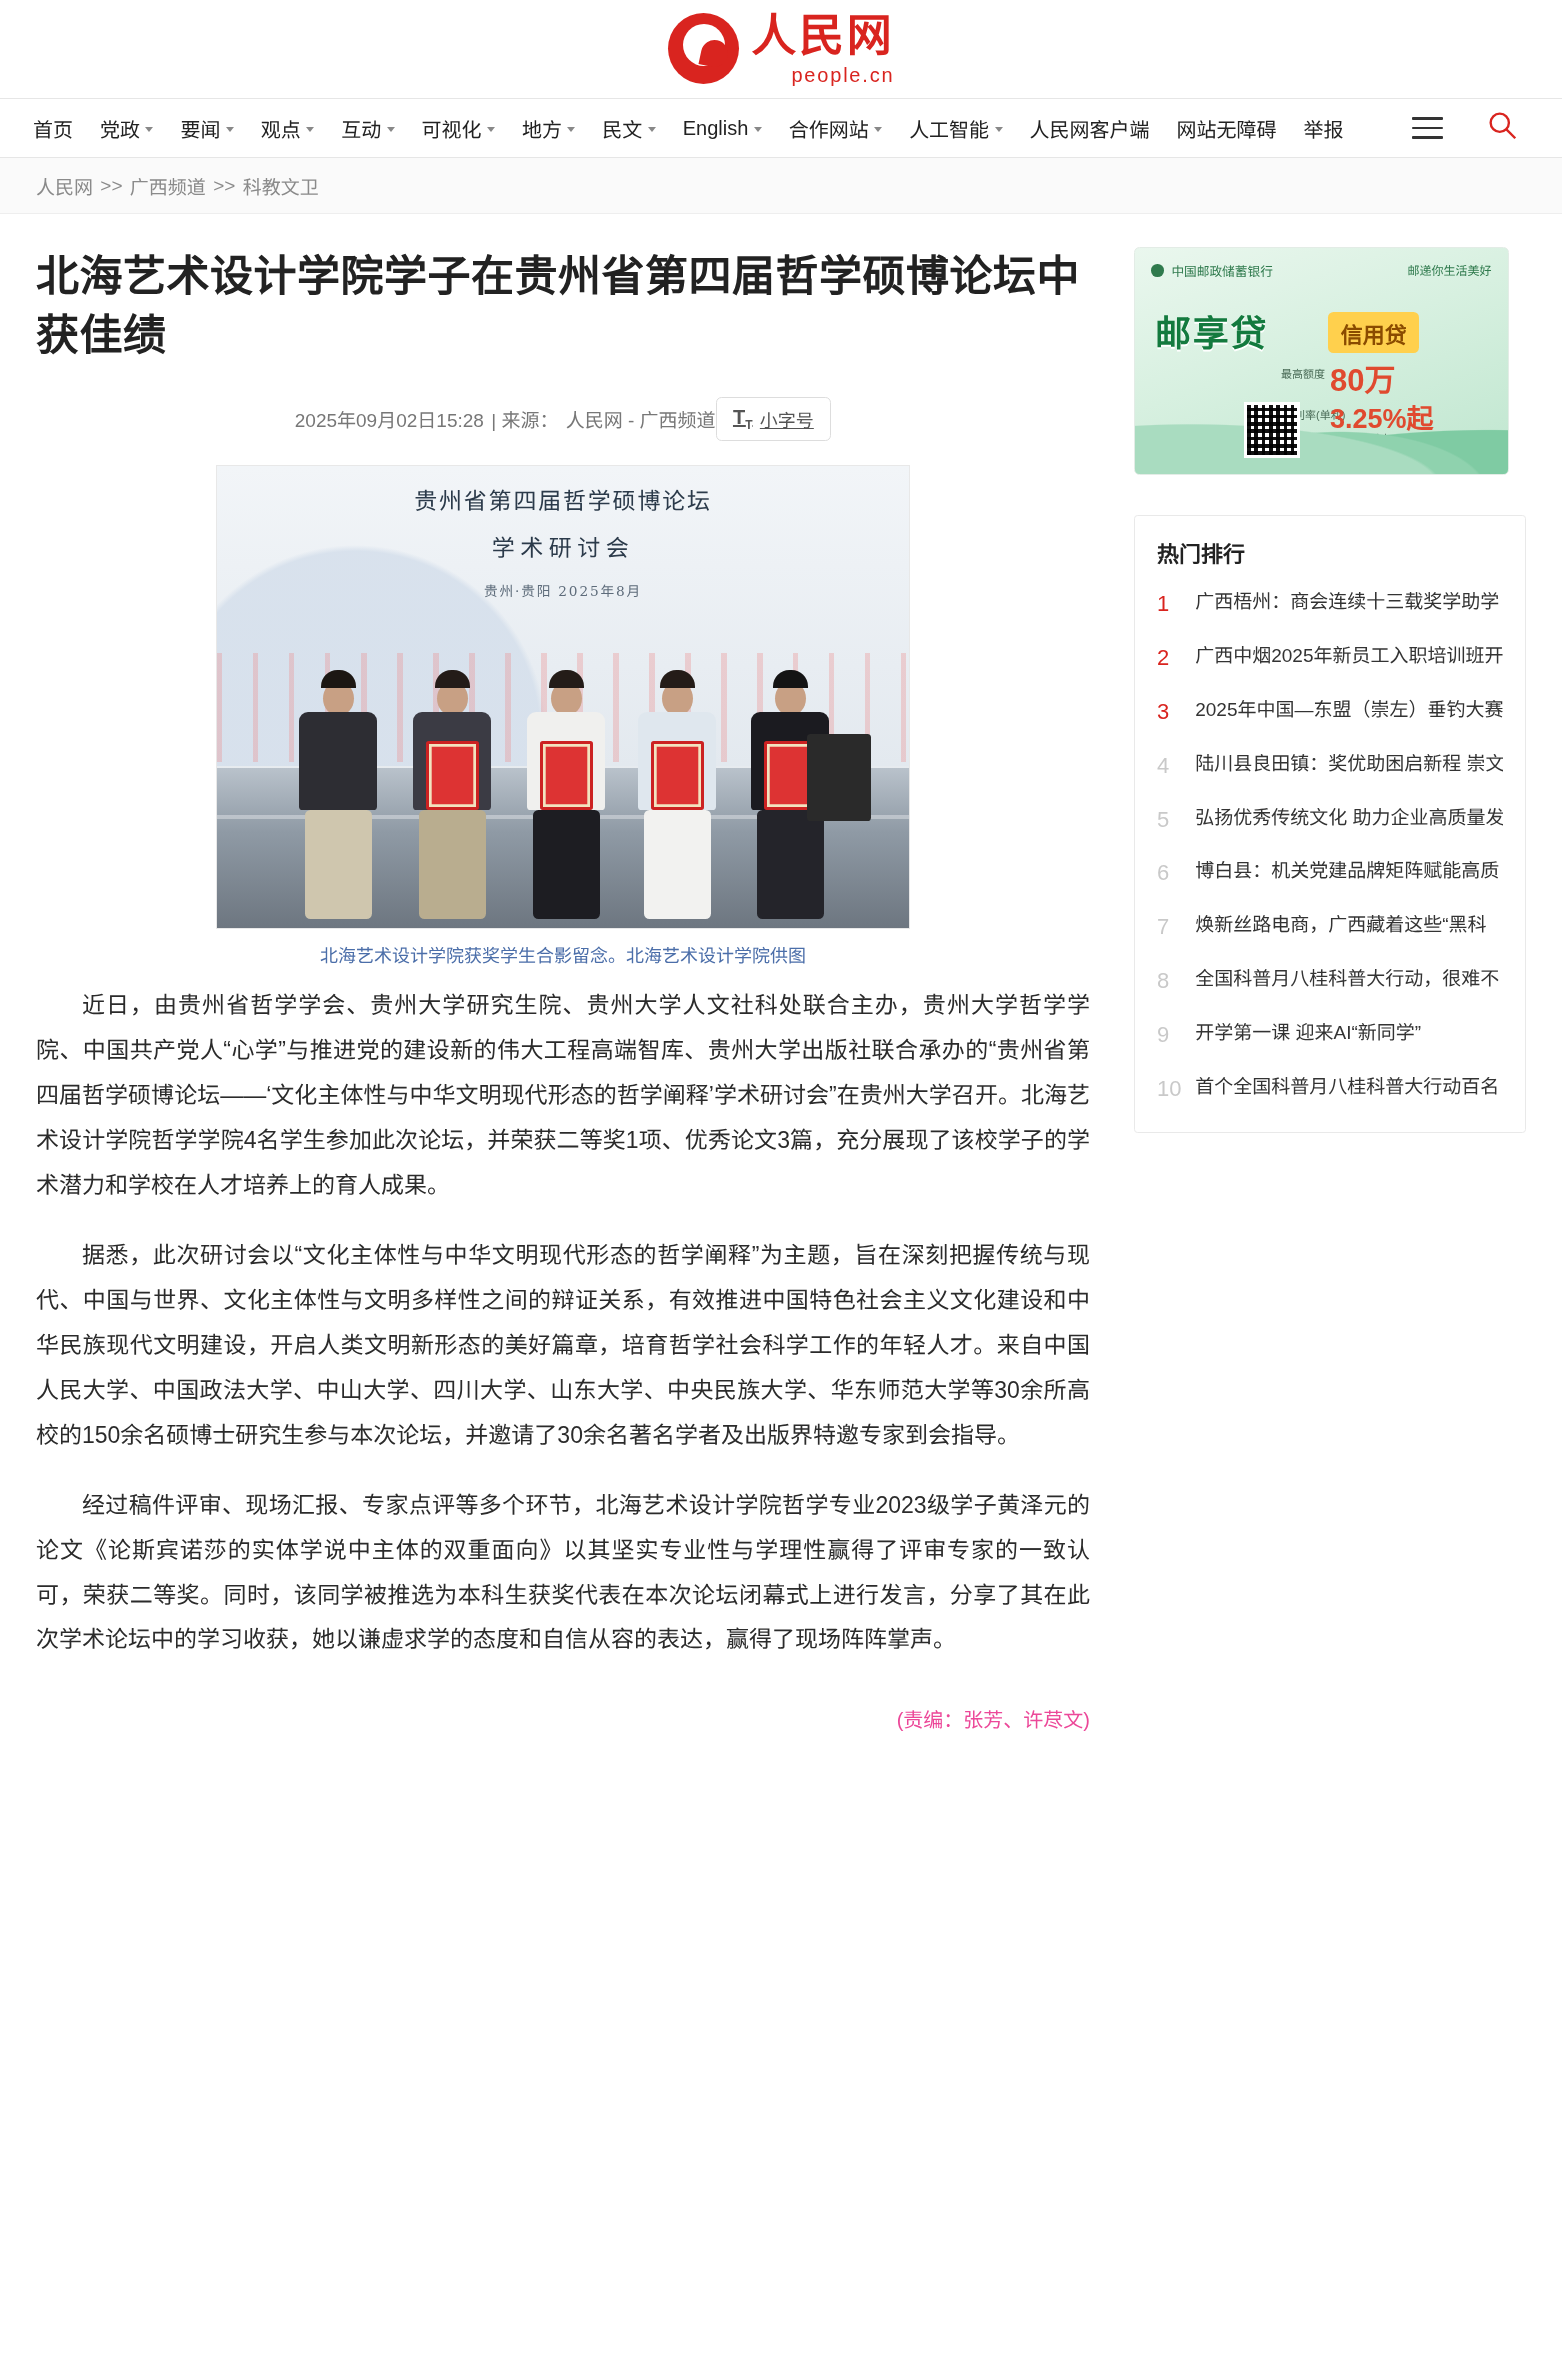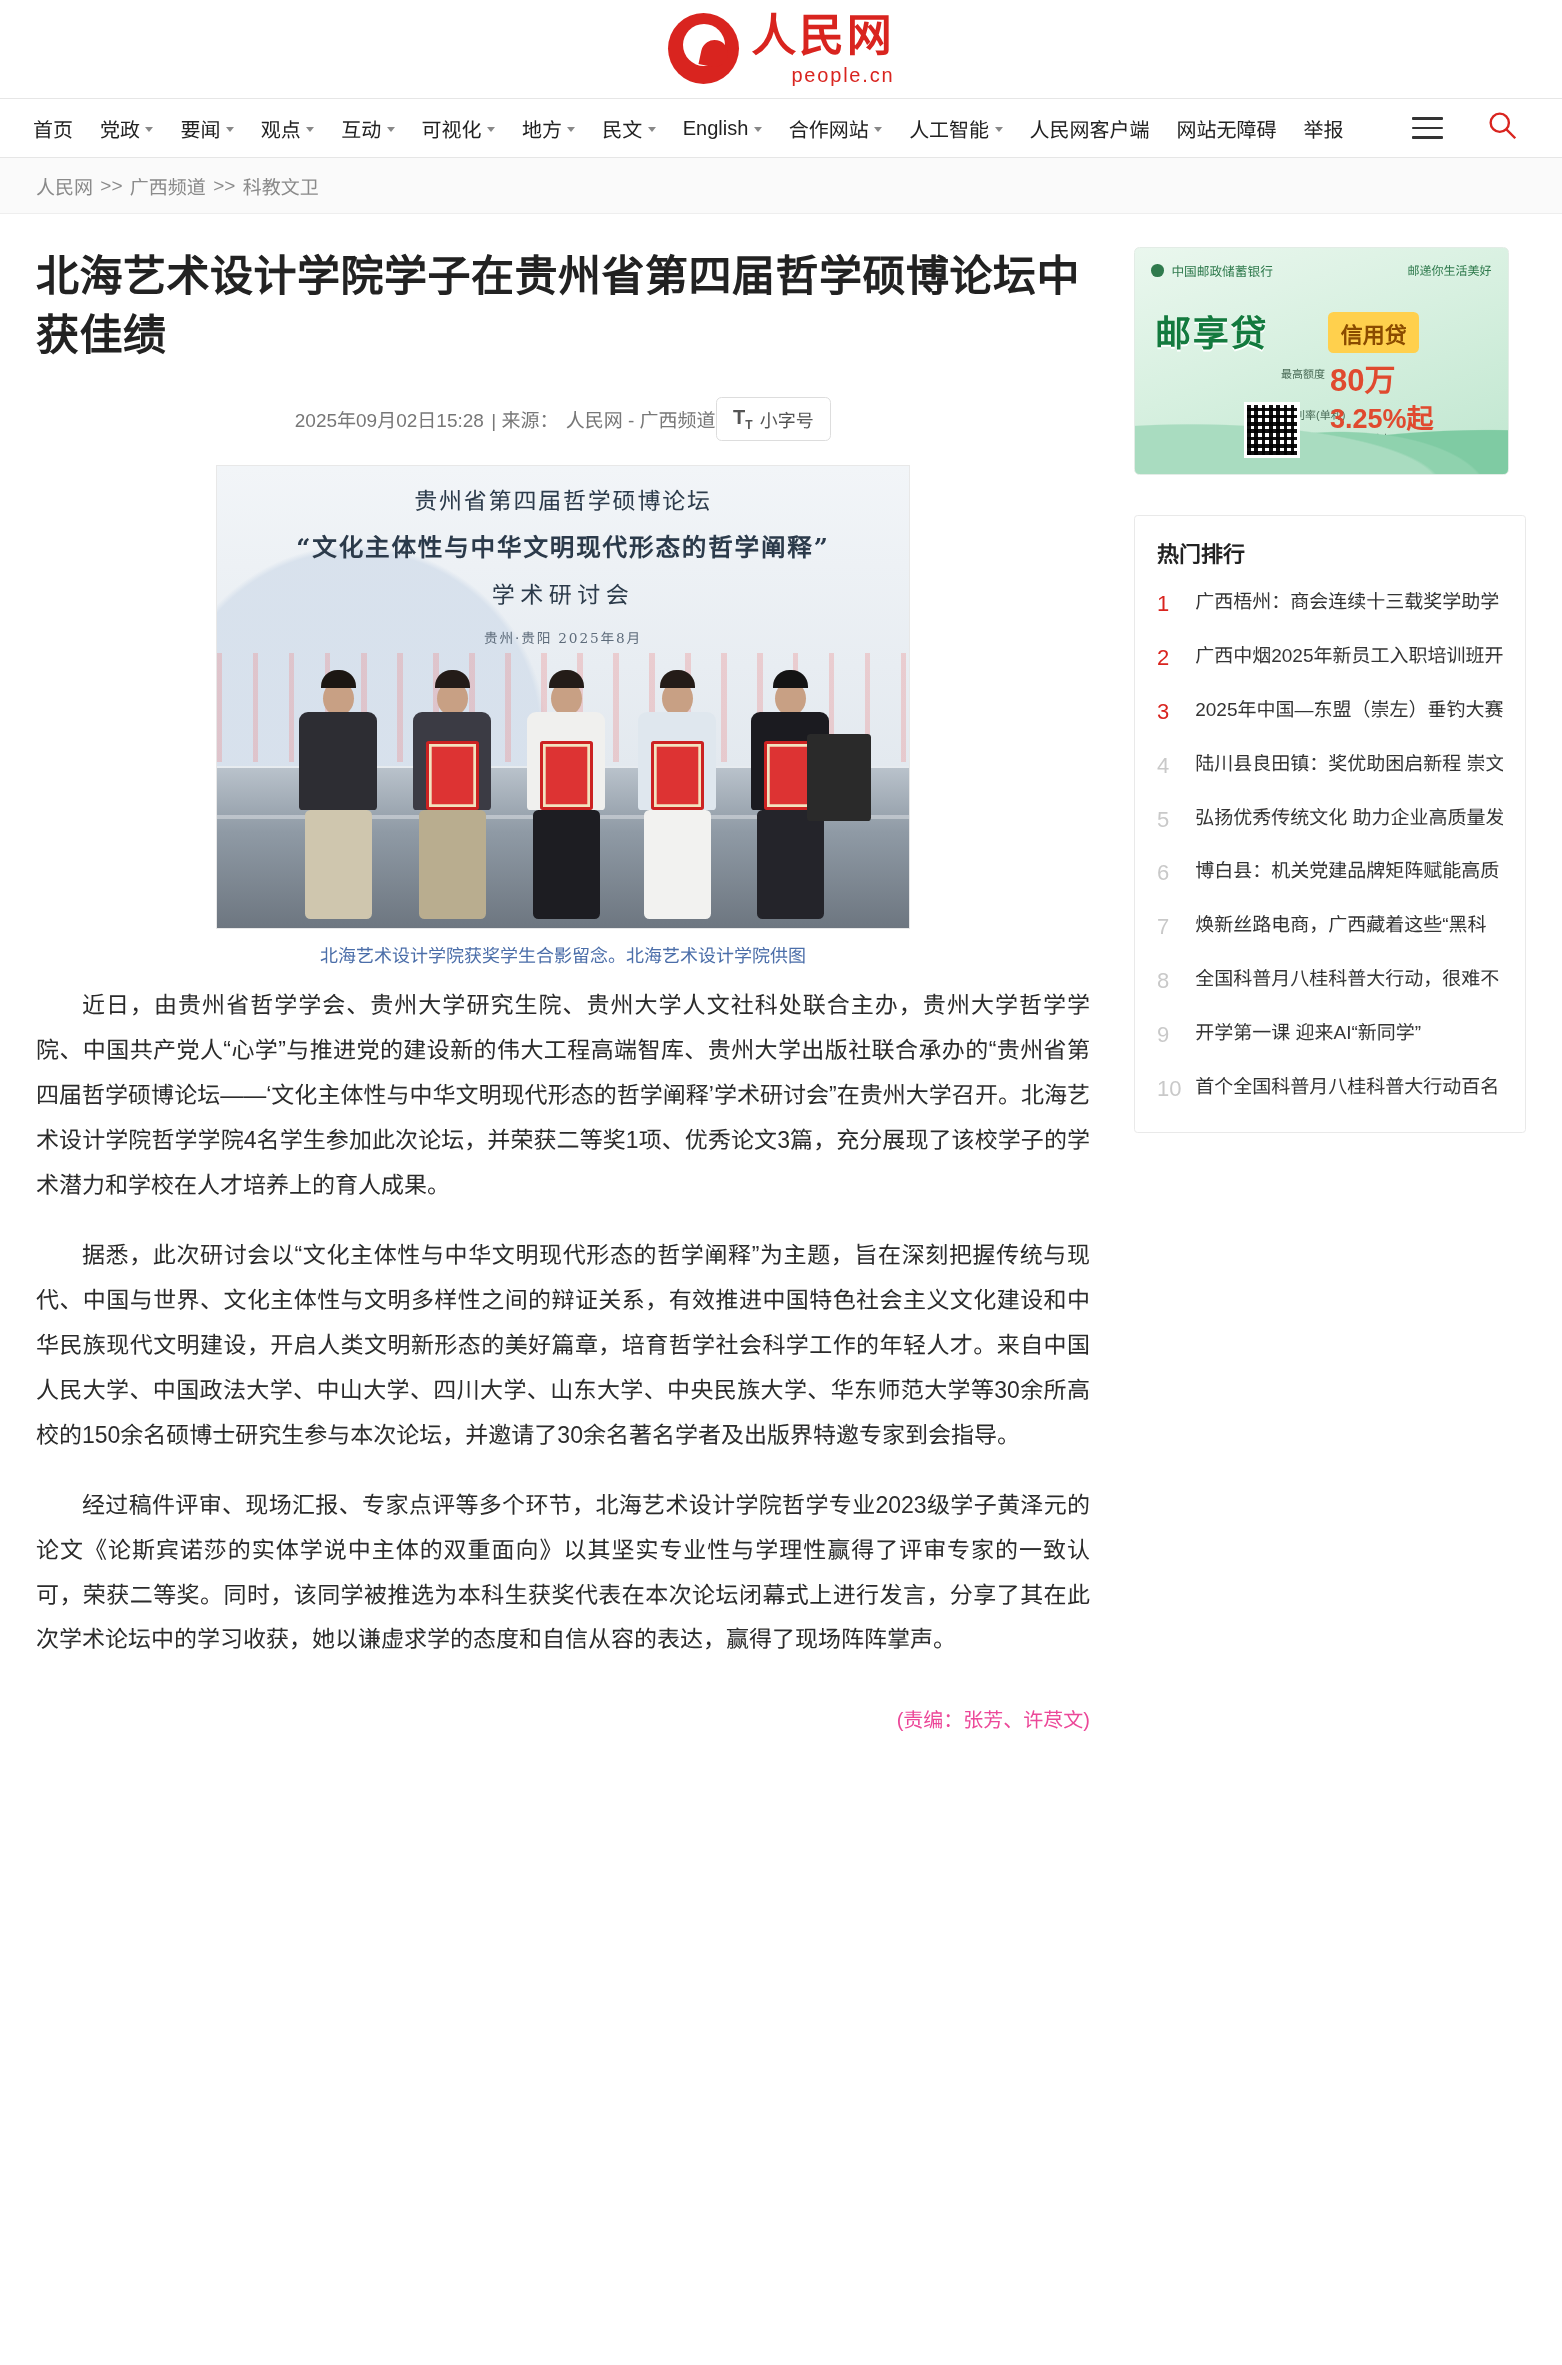--- a/index.html
+++ b/index.html
@@ -128,20 +128,21 @@
   .meta-left { display: flex; align-items: center; gap: 7.3px; }
   .font-size-btn {
     border: 0.9px solid #ddd;
     background: #fff;
     border-radius: 5.5px;
     padding: 8.2px 16.4px;
     font-size: 18px;
     color: #555;
     display: flex; align-items: center; gap: 7.3px;
     cursor: pointer;
+    text-decoration: underline;
   }
   .tt { font-weight: 700; font-size: 20px; }
   .tt sub { font-size: 12px; }
 
   
   .figure { text-align: center; margin: 9px 0 16.4px; }
   .photo {
     width: 694px; height: 464px;
     margin: 0 auto;
     position: relative;
@@ -404,21 +405,20 @@
         <span>小字号</span>
       </div>
     </div>
 
     <div class="figure">
       <div class="photo">
         <div class="backdrop"></div>
         <div class="skyline"></div>
         <div class="banner-txt">
           <div class="l1">贵州省第四届哲学硕博论坛</div>
-          <div class="l2">“文化主体性与中华文明现代形态的哲学阐释”</div>
           <div class="l3">学术研讨会</div>
           <div class="l4">贵州·贵阳   2025年8月</div>
         </div>
         <div class="stage"></div>
         <div class="floor-line"></div>
 
         <div class="person" style="left:82px;">
           <div class="hair" style="background:#1c1713;"></div>
           <div class="head"></div>
           <div class="body" style="height:98px;background:#2d2d33;"></div>

